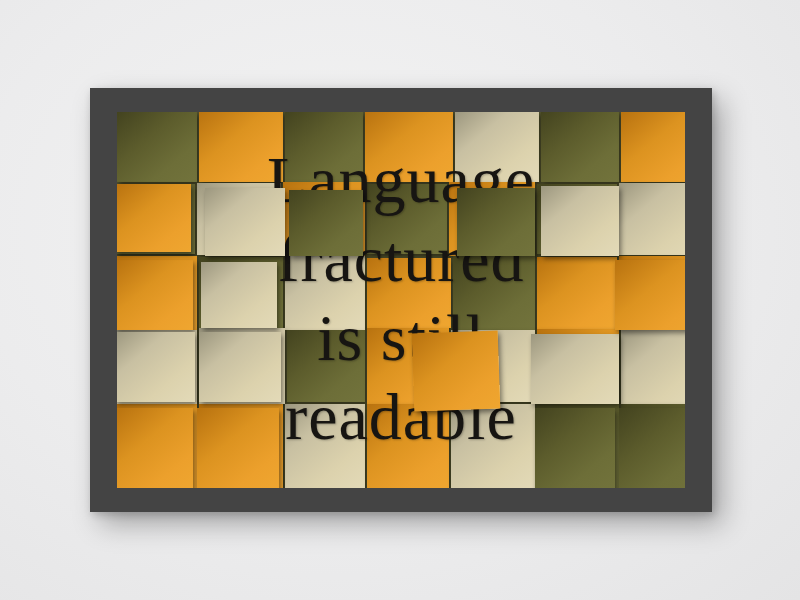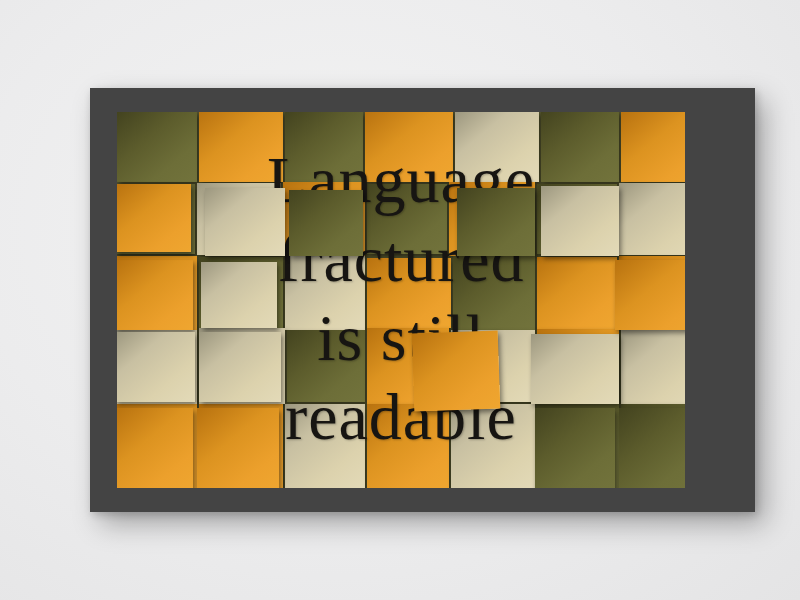--- a/index.html
+++ b/index.html
@@ -10,21 +10,20 @@
     font-family:"Liberation Sans",sans-serif;
   }
   #stage{position:relative;width:800px;height:600px;
     background:radial-gradient(ellipse at 42% 38%, #f3f3f3 0%, #ececed 55%, #e4e4e5 100%);}
 
   
   #frame{
     position:absolute;left:90px;top:88px;width:622px;height:424px;
     background:#444444;
     box-shadow:10px 12px 26px rgba(0,0,0,0.30), 2px 3px 8px rgba(0,0,0,0.18);
-    padding-left:43px;
   }
   #plate{
     position:absolute;left:27px;top:24px;width:568px;height:376px;
     overflow:hidden;background:#55552e;
   }
 
   
   .tile{position:absolute;overflow:hidden;}
   .tile.sh{box-shadow:2px 3px 5px rgba(0,0,0,0.45);}
   .c-olive {background:linear-gradient(140deg,#43431f 0%, #5c5c2c 38%, #6d6e38 72%, #72733c 100%);}

